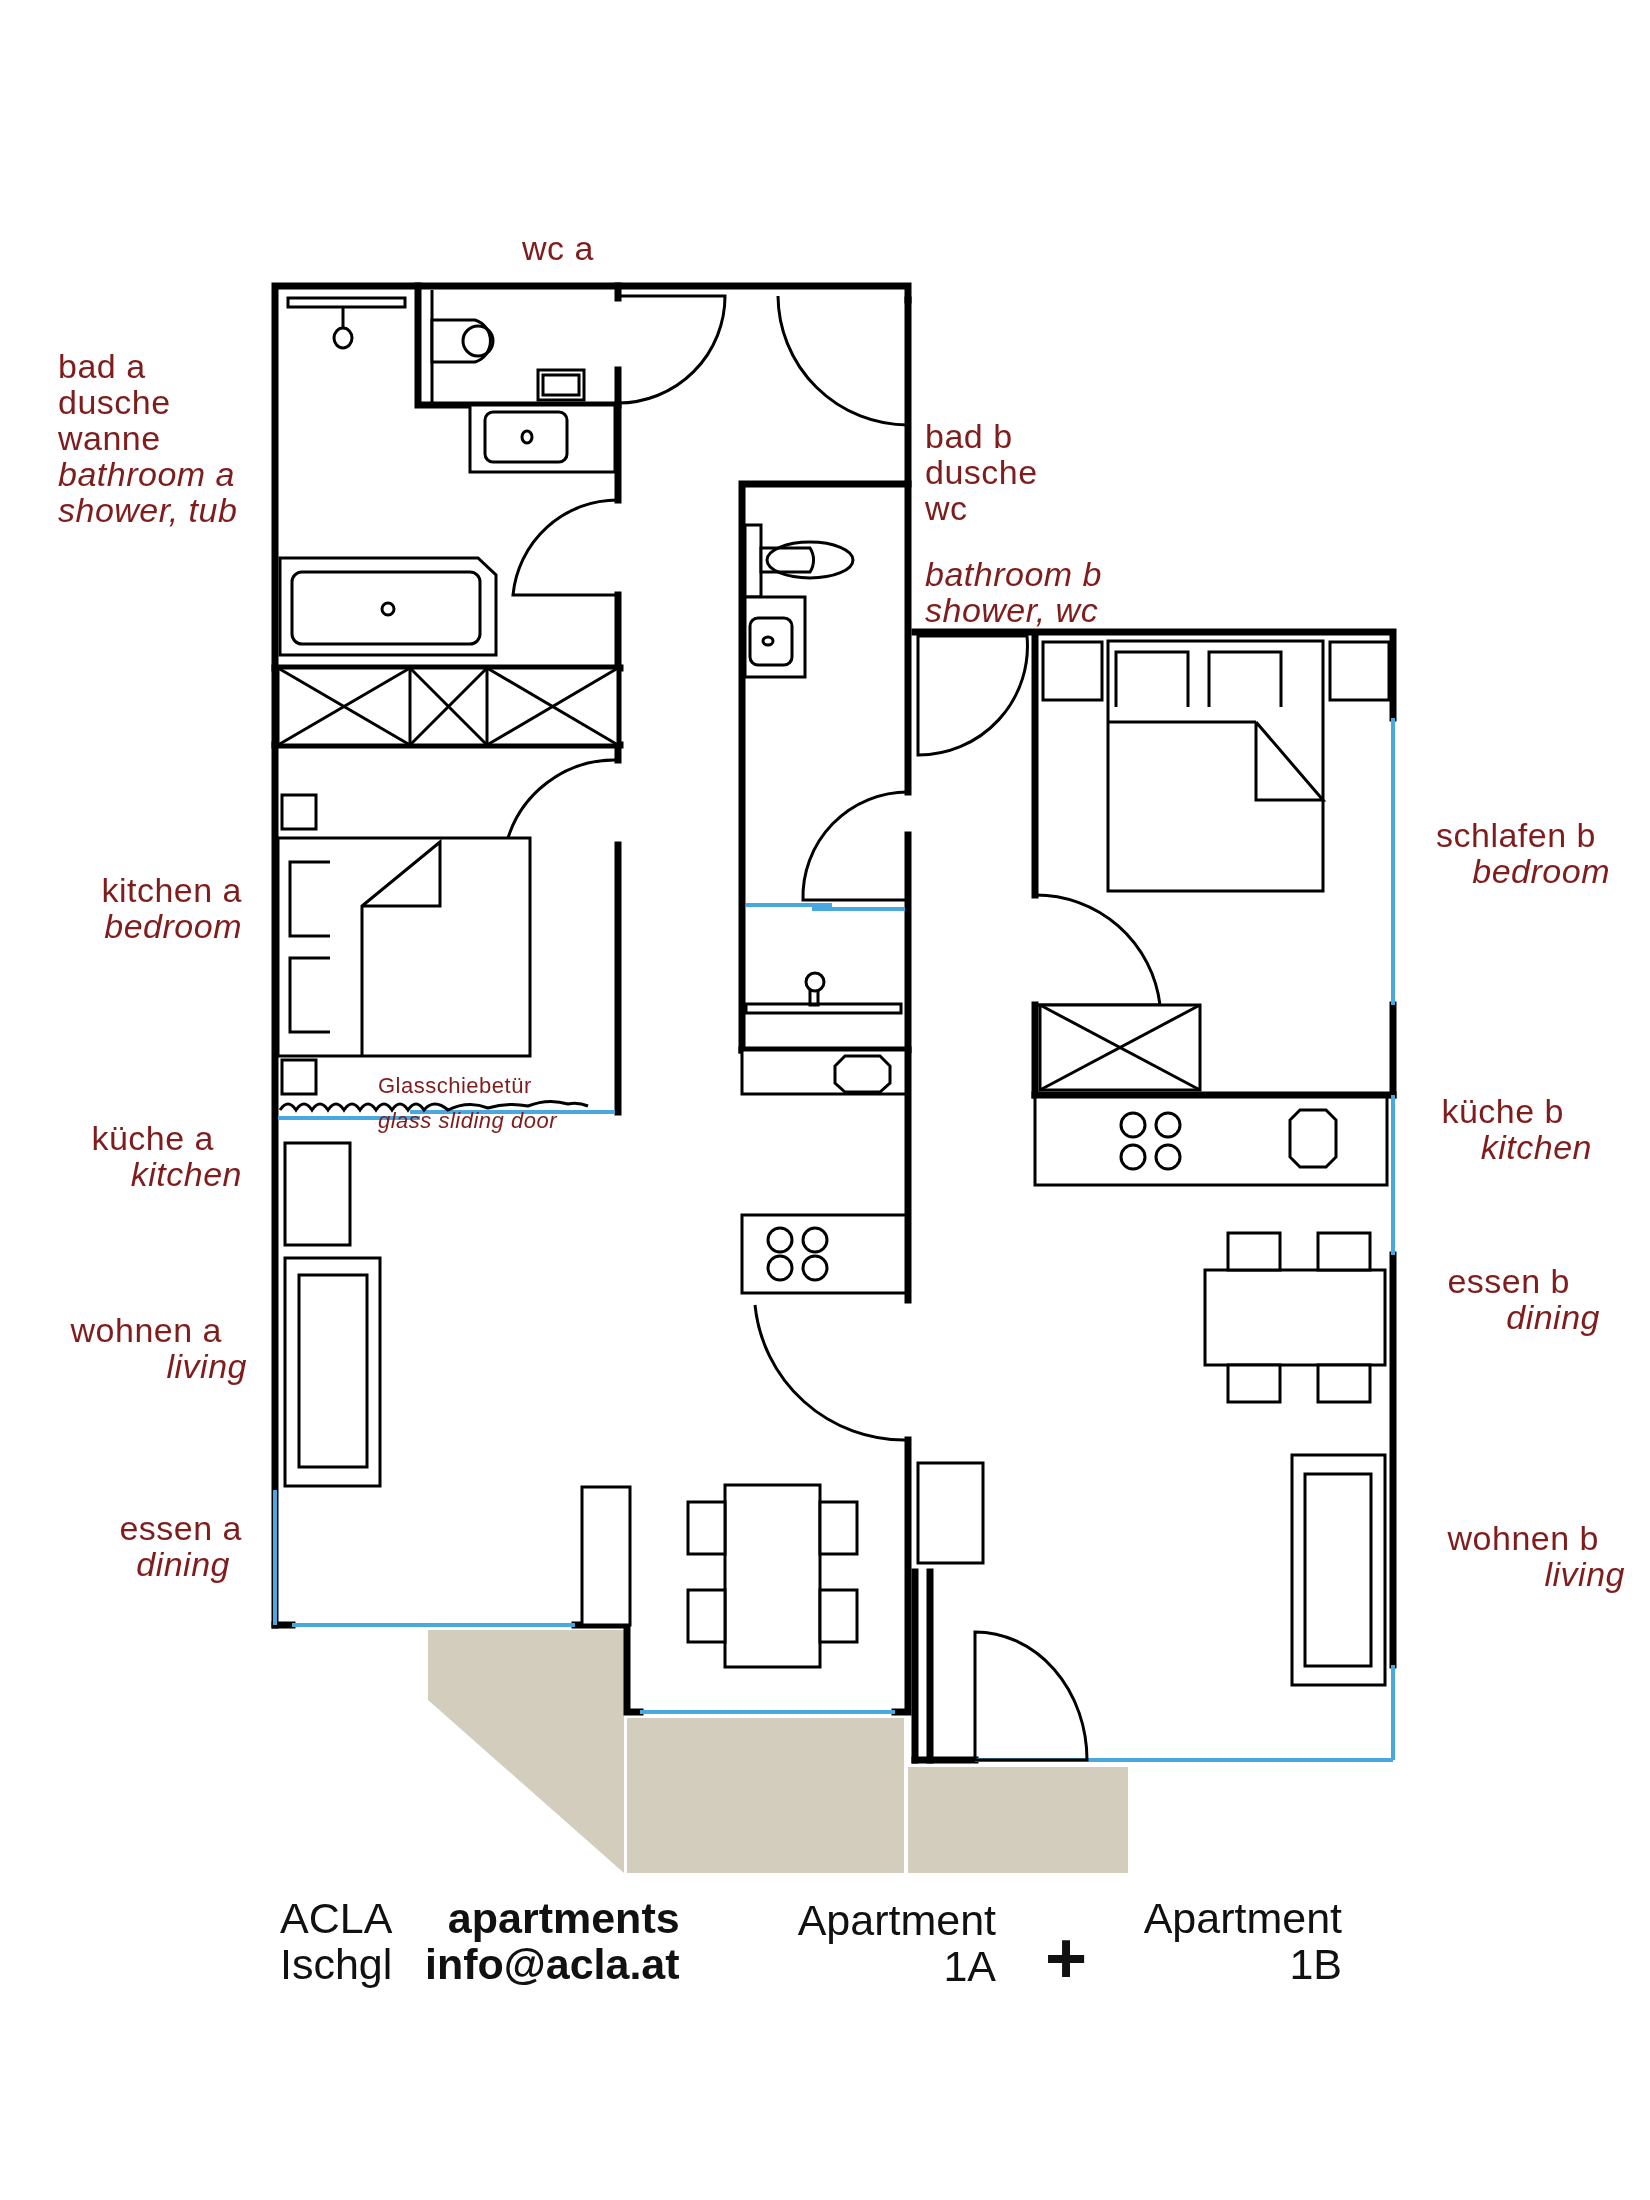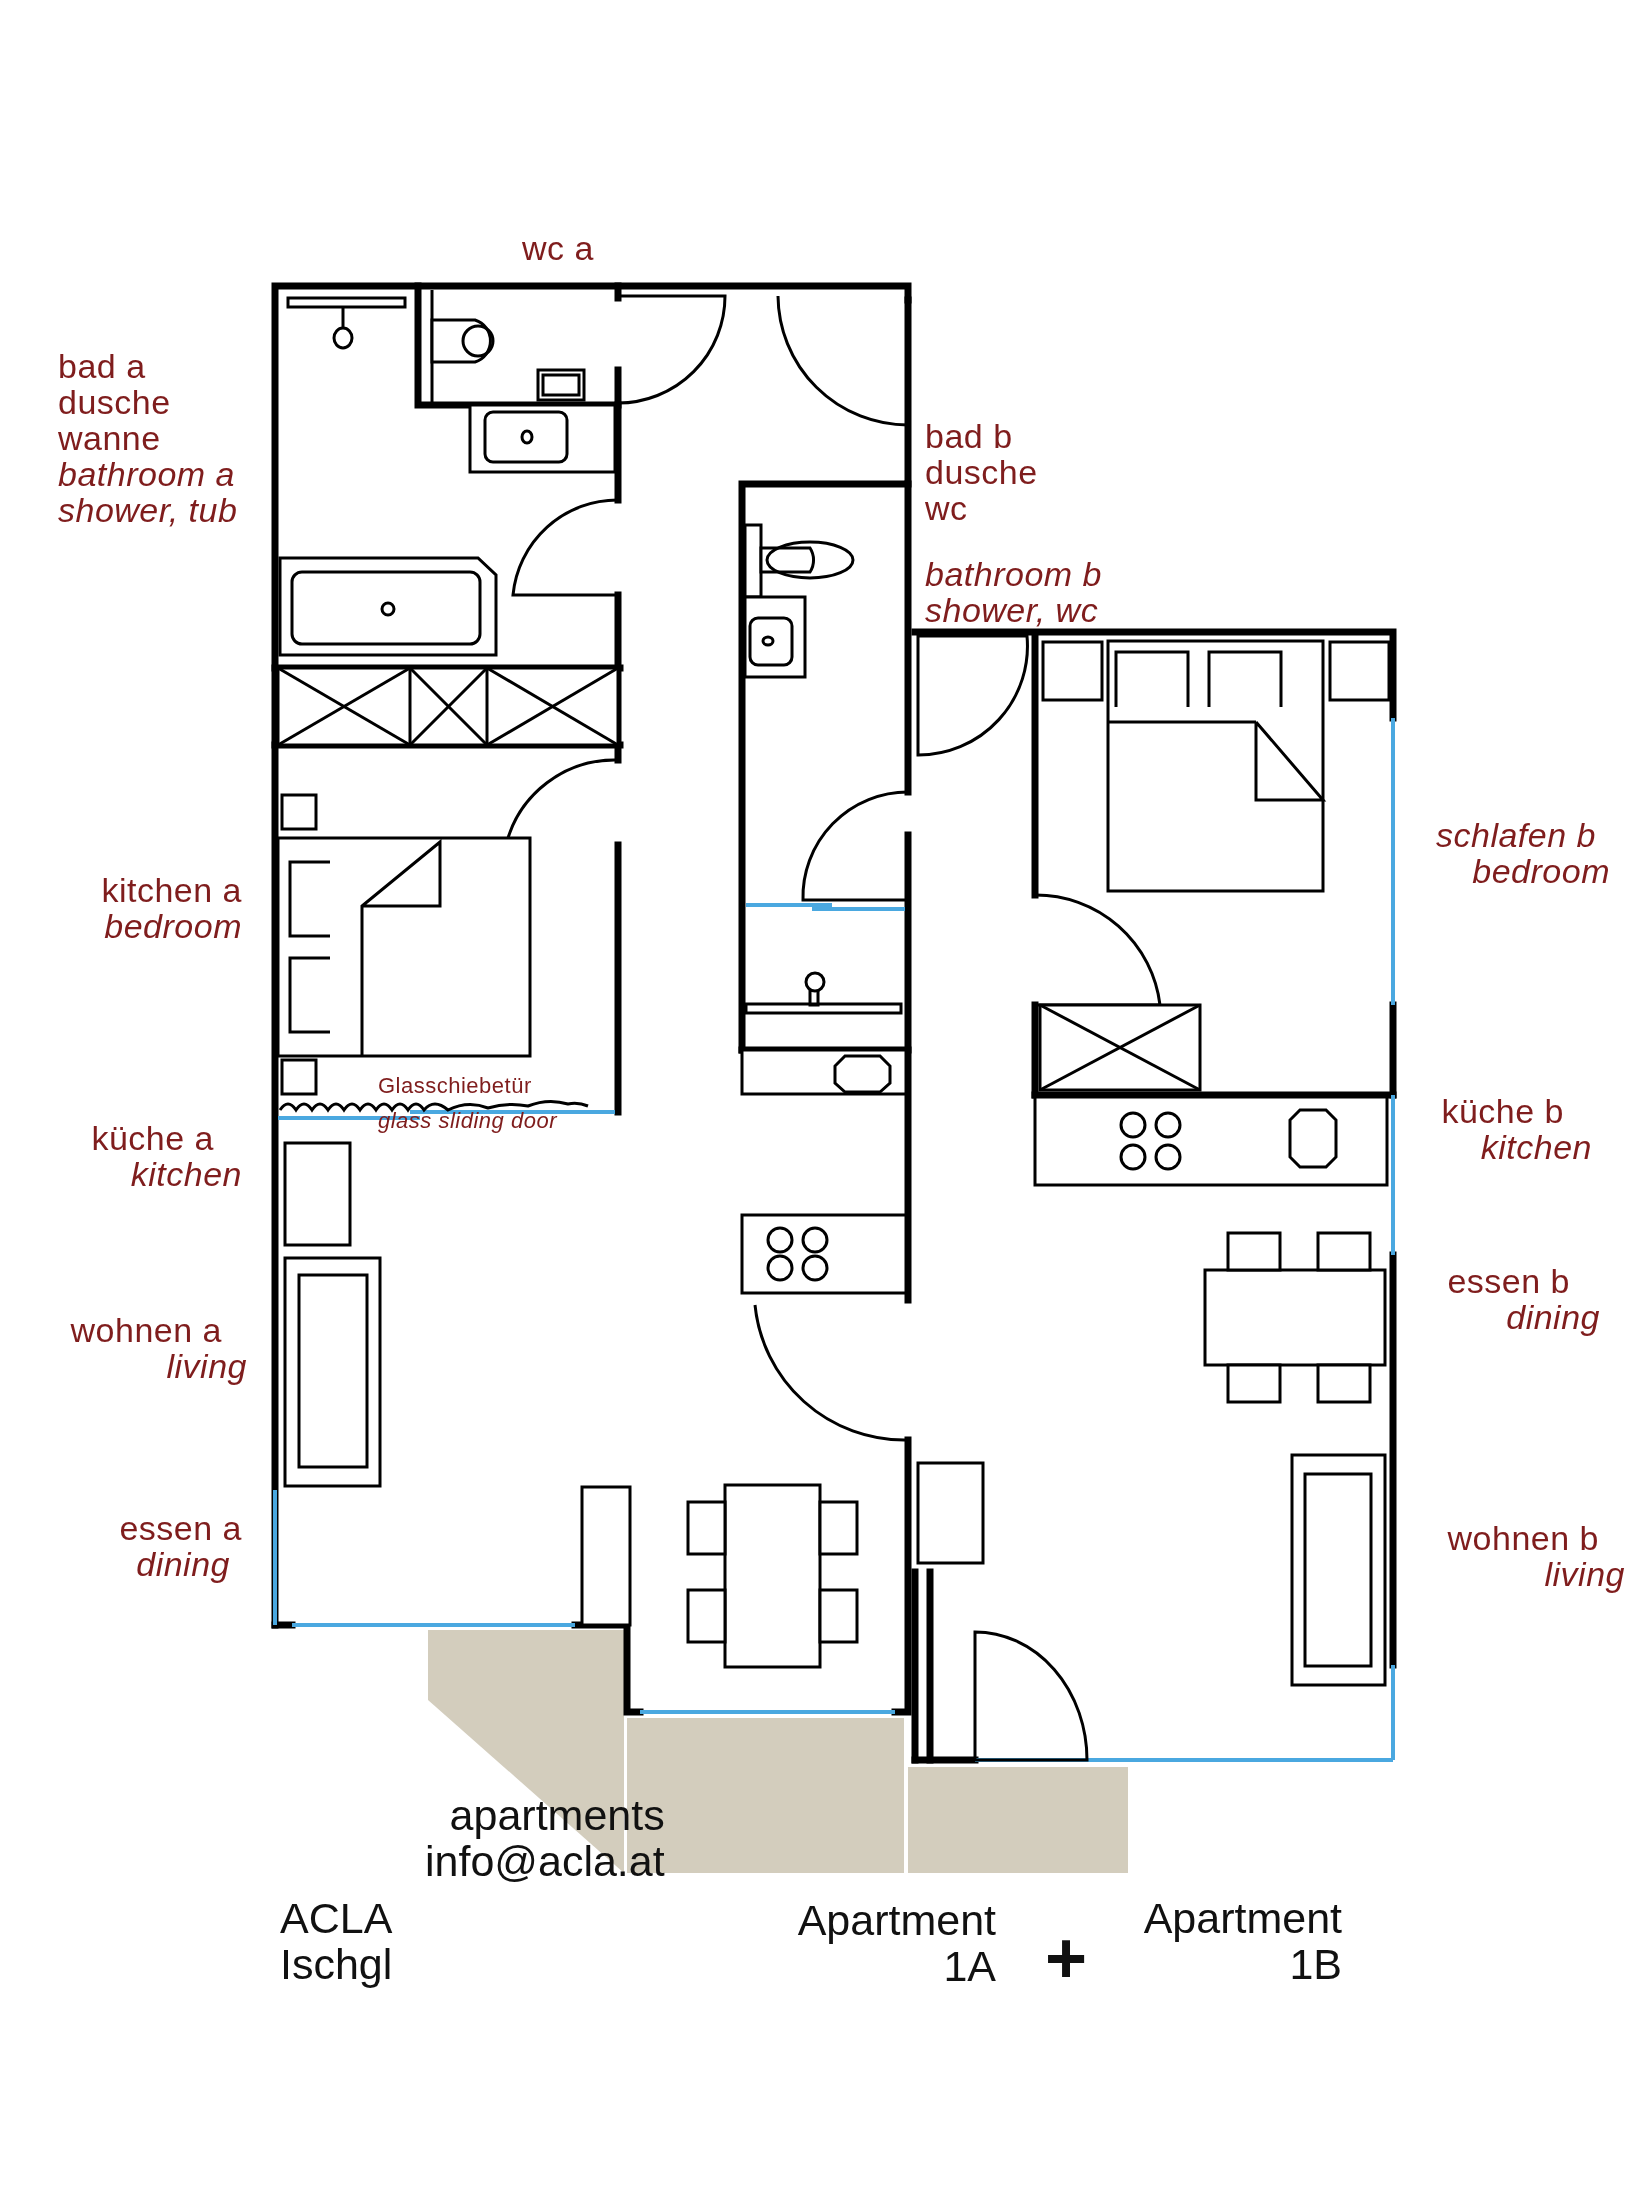--- a/index.html
+++ b/index.html
@@ -234,21 +234,21 @@
   <span class="de" style="padding-right:25px;">wohnen a</span>
   <span class="en">living</span>
 </div>
 
 <div class="lbl right" style="left:52px; top:1510px; width:190px;">
   <span class="de">essen a</span>
   <span class="en" style="padding-right:12px;">dining</span>
 </div>
 
 <div class="lbl right" style="left:1410px; top:817px; width:200px;">
-  <span class="de" style="padding-right:14px;font-style:italic;">schlafen b</span>
+  <span class="de" style="padding-right:14px;">schlafen b</span>
   <span class="en">bedroom</span>
 </div>
 
 <div class="lbl right" style="left:1410px; top:1093px; width:182px;">
   <span class="de" style="padding-right:28px;">küche b</span>
   <span class="en">kitchen</span>
 </div>
 
 <div class="lbl right" style="left:1410px; top:1263px; width:190px;">
   <span class="de" style="padding-right:30px;">essen b</span>
@@ -257,21 +257,21 @@
 
 <div class="lbl right" style="left:1410px; top:1520px; width:215px;">
   <span class="de" style="padding-right:26px;">wohnen b</span>
   <span class="en">living</span>
 </div>
 
 <div class="footer" style="left:280px; top:1895px;">
   <span>ACLA</span>
   <span>Ischgl</span>
 </div>
-<div class="footer" style="left:425px; top:1792px;">
+<div class="footer" style="left:425px; top:1895px;font-weight:bold;">
   <span>apartments</span>
   <span>info@acla.at</span>
 </div>
 <div class="footer right" style="left:780px; top:1897px; width:216px;">
   <span>Apartment</span>
   <span>1A</span>
 </div>
 <div class="footer plus" style="left:1045px; top:1922px;">+</div>
 <div class="footer right" style="left:1125px; top:1895px; width:217px;">
   <span>Apartment</span>

